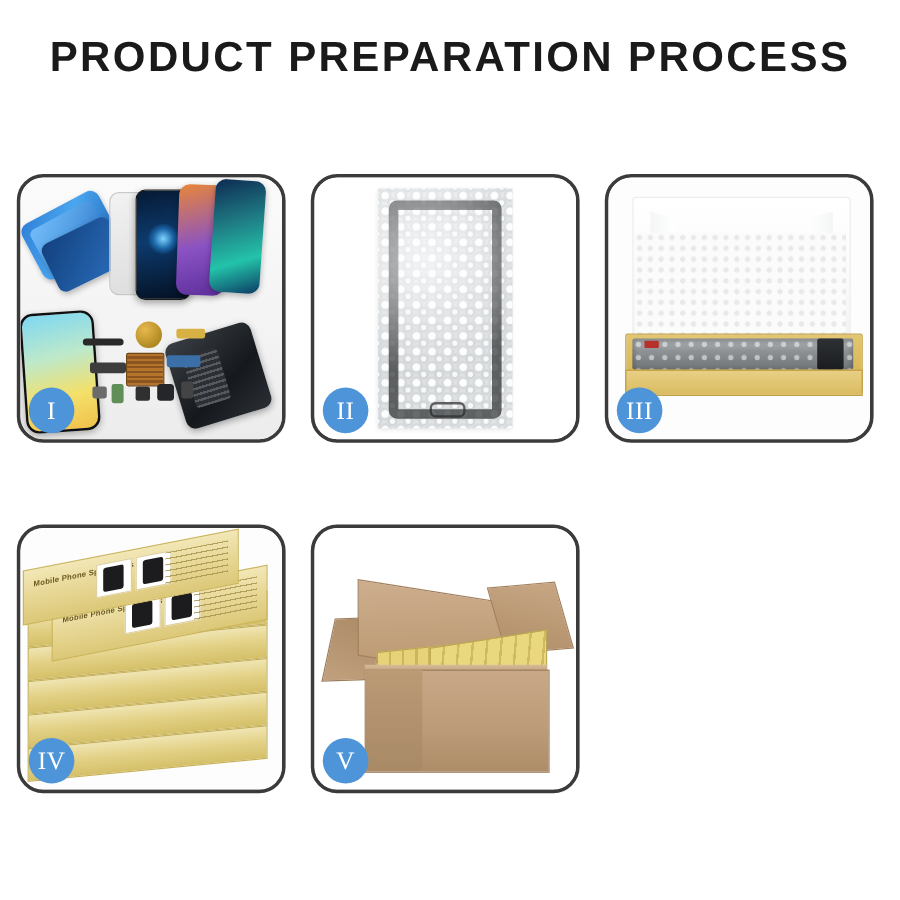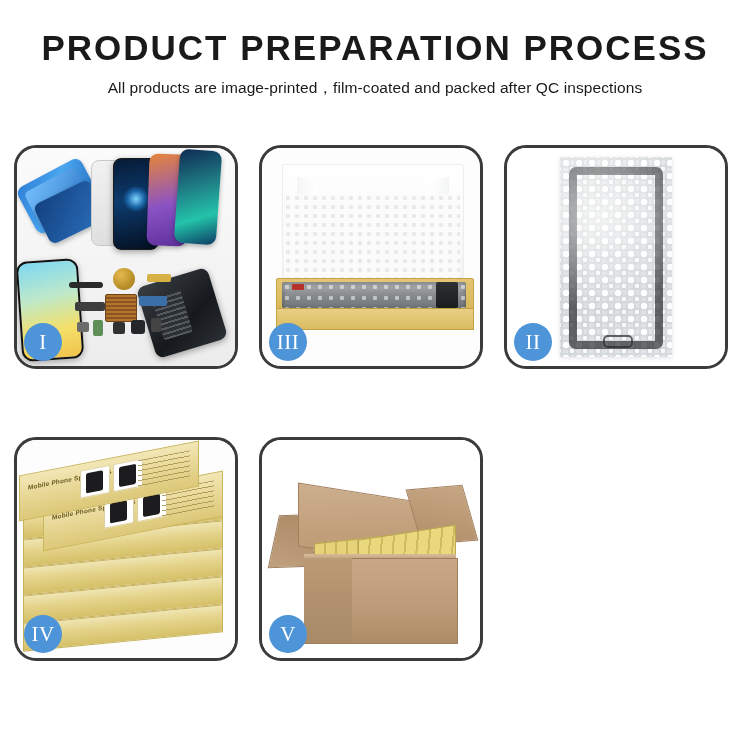--- a/index.html
+++ b/index.html
@@ -292,21 +292,20 @@
   .shadowEdge{position:absolute;left:22px;top:170px;width:176px;height:6px;
     background:linear-gradient(180deg,rgba(0,0,0,.06),transparent);}
 </style>
 </head>
 <body>
 
 <div class="page">
 
   <div class="header">
     <h1 class="title">PRODUCT PREPARATION PROCESS</h1>
-    <p class="subtitle">All products are image-printed，film-coated and packed after QC inspections</p>
   </div>
 
   <div class="grid">
 
     <div class="panel">
       <div class="photo p1">
         <div class="ph a"></div>
         <div class="ph b"></div>
         <div class="ph c"></div>
         <div class="ph d"></div>
@@ -325,46 +324,46 @@
           <span class="bit sq2"></span>
           <span class="bit sq3"></span>
           <span class="bit sq4"></span>
           <span class="bit sq5"></span>
         </div>
       </div>
       <div class="badge">I</div>
     </div>
 
     <div class="panel">
+      <div class="photo p2">
+        <div class="bubblewrap">
+          <div class="screenframe"></div>
+          <div class="bubblehaze"></div>
+        </div>
+      </div>
+      <div class="badge">II</div>
+    </div>
+
+    <div class="panel">
       <div class="photo p3">
         <div class="foam">
           <div class="foamflapL"></div>
           <div class="foamflapR"></div>
         </div>
         <div class="foamtex"></div>
         <div class="boxbase"></div>
         <div class="boxinner"></div>
         <div class="redmark"></div>
         <div class="darkend"></div>
         <div class="boxfront"></div>
       </div>
       <div class="badge">III</div>
     </div>
 
     <div class="panel">
-      <div class="photo p2">
-        <div class="bubblewrap">
-          <div class="screenframe"></div>
-          <div class="bubblehaze"></div>
-        </div>
-      </div>
-      <div class="badge">II</div>
-    </div>
-
-    <div class="panel">
       <div class="photo p4">
         <div class="stack">
           <div class="slab s5"></div>
           <div class="slab s4"></div>
           <div class="slab s3"></div>
           <div class="slab s2"></div>
           <div class="slab s1"></div>
 
           <div class="topbox t2">
             <span class="lbl">Mobile Phone Spare Parts</span>

